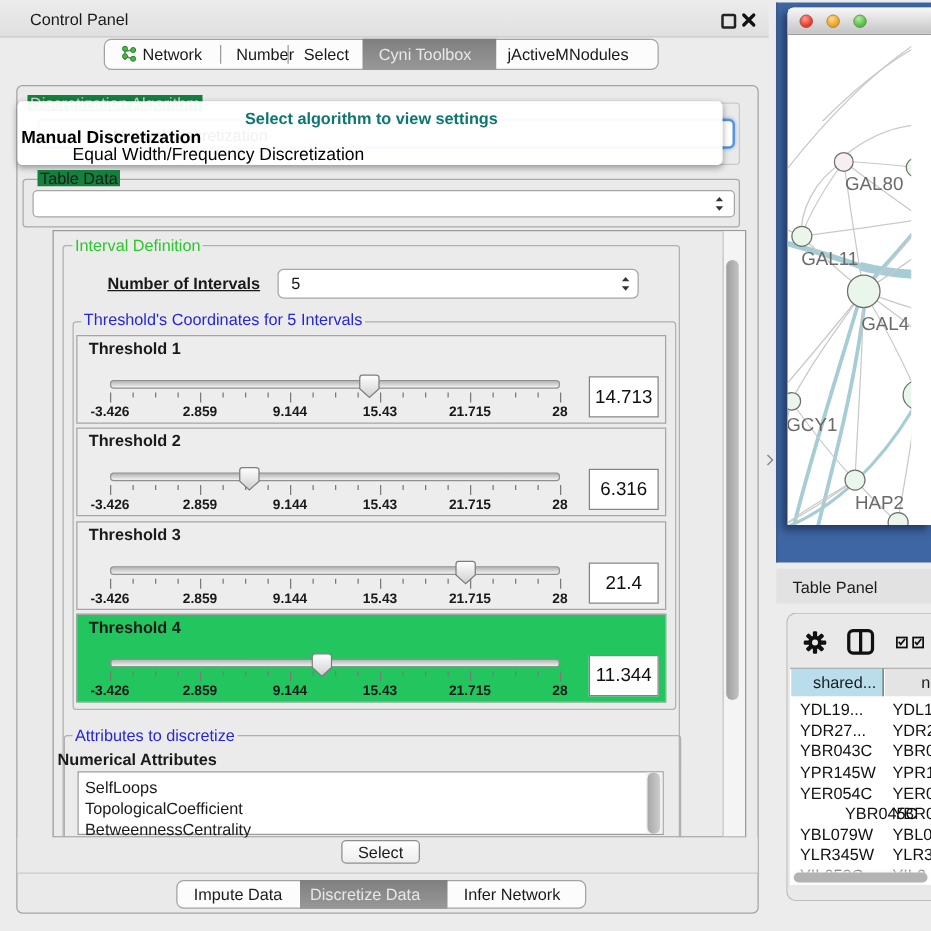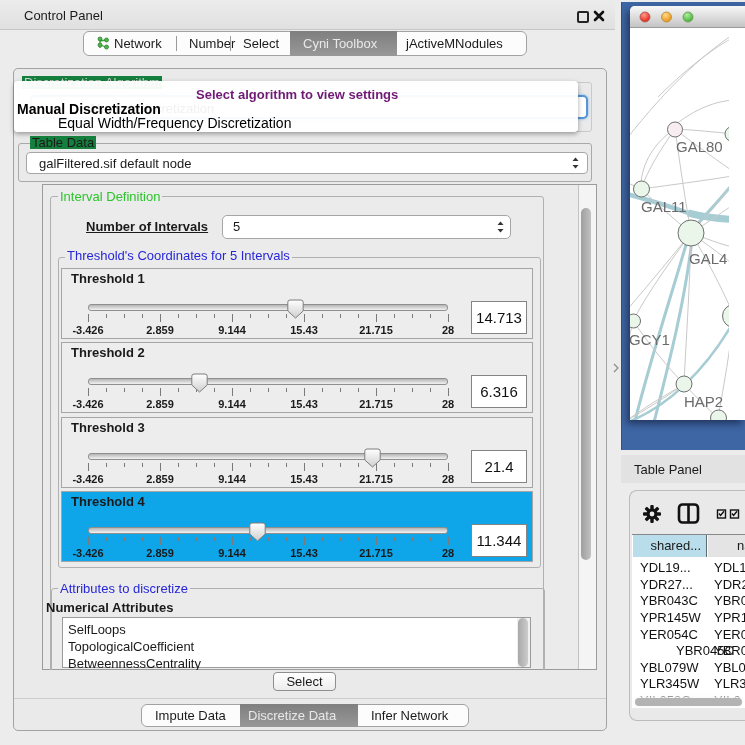--- a/index.html
+++ b/index.html
@@ -40,29 +40,28 @@
   <div class="abs" style="left:406px;top:36px;font-size:13px;color:#1a1a1a;">jActiveMNodules</div>
 
   <div class="abs" style="left:13px;top:68px;width:594px;height:663px;background:#eaeaea;border:1px solid #a3a3a3;border-radius:5px;box-sizing:border-box;"></div>
 
   <div class="gbox" style="left:18px;top:82px;width:572px;height:48px;border-color:#c9c9c9;"></div>
   <div class="gtitle" style="left:22px;top:76px;color:#d2d4d2;">Discretization Algorithm</div>
 
   <div class="abs" style="left:30px;top:95px;width:558px;height:24px;background:#fff;border:2px solid #5795d4;border-radius:5px;box-sizing:border-box;box-shadow:0 0 3px #7db4e8;"></div>
 
   <div class="abs" style="left:14px;top:81px;width:564px;height:51px;background:rgba(255,255,255,0.96);border-radius:4px;box-shadow:0 2px 5px rgba(0,0,0,0.35);"></div>
-  <div class="abs" style="left:196px;top:87px;font-size:13px;font-weight:bold;color:#701a75;">Select algorithm to view settings</div>
+  <div class="abs" style="left:196px;top:87px;font-size:13px;font-weight:bold;color:#0f766e;">Select algorithm to view settings</div>
   <div class="abs" style="left:90px;top:101px;font-size:13px;color:#f0f1f0;">Manual Discretization</div>
   <div class="abs" style="left:17px;top:101px;font-size:14px;font-weight:bold;color:#000;">Manual Discretization</div>
   <div class="abs" style="left:15px;top:115px;font-size:14px;color:#000;padding-left:43px;">Equal Width/Frequency Discretization</div>
 
   <div class="gbox" style="left:18px;top:143px;width:572px;height:37px;"></div>
   <div class="gtitle" style="left:30px;top:136px;color:#1a1a1a;">Table Data</div>
   <div class="abs" style="left:26px;top:152px;width:562px;height:22px;background:#fff;border:1px solid #a6a6a6;border-radius:4px;box-sizing:border-box;"></div>
-  <div class="abs" style="left:39px;top:156px;font-size:13px;color:#1a1a1a;">galFiltered.sif default node</div>
   <svg class="abs" style="left:571px;top:156px;" width="9" height="14" viewBox="0 0 9 14">
     <path d="M1.5 5 L4.5 1.5 L7.5 5 Z" fill="#333"></path>
     <path d="M1.5 9 L4.5 12.5 L7.5 9 Z" fill="#333"></path>
   </svg>
 
   <div class="abs" style="left:42px;top:184px;width:555px;height:486px;background:#ebebeb;border:1px solid #9b9b9b;box-sizing:border-box;"></div>
 
   <div class="abs" style="left:578px;top:185px;width:18px;height:484px;background:#f4f4f4;border-left:1px solid #c2c2c2;box-sizing:border-box;"></div>
   <div class="abs" style="left:581px;top:208px;width:10px;height:352px;background:linear-gradient(90deg,#9f9f9f,#c2c2c2);border-radius:5px;"></div>
 
@@ -197,21 +196,21 @@
           <path d="M3 1 h11 a2.2 2.2 0 0 1 2.2 2.2 v8.8 L8.5 19 L0.8 12 V3.2 a2.2 2.2 0 0 1 2.2-2.2 Z" fill="url(#thg3)" stroke="#7d7d7d" stroke-width="1"></path>
           <defs>
             <linearGradient id="thg3" x1="0" y1="0" x2="0" y2="1">
               <stop offset="0" stop-color="#ffffff"></stop>
               <stop offset="1" stop-color="#cfcfcf"></stop>
             </linearGradient>
           </defs>
         </svg>
         <div class="abs" style="left:409px;top:32px;width:56px;height:33px;background:#fff;border:1px solid #848484;box-sizing:border-box;text-align:center;font-size:15px;color:#111;line-height:31px;">21.4</div>
       </div>
-      <div class="abs" style="left:61px;top:491px;width:472px;height:71px;background:#0ea5e9;border:1px solid #a5a5a5;box-sizing:border-box;">
+      <div class="abs" style="left:61px;top:491px;width:472px;height:71px;background:#22c55e;border:1px solid #a5a5a5;box-sizing:border-box;">
         <div class="abs" style="left:9px;top:2px;font-size:13px;font-weight:bold;color:#1a1a1a;">Threshold 4</div>
         <div class="abs" style="left:26px;top:35px;width:360px;height:7px;background:linear-gradient(#b5b5b5,#f2f2f2);border:1px solid #8f8f8f;border-radius:3px;box-sizing:border-box;"></div>
         <div class="abs" style="left:26.0px;top:45px;width:1px;height:8px;background:#7a7a7a;"></div>
         <div class="abs" style="left:44.0px;top:45px;width:1px;height:4px;background:#7a7a7a;"></div>
         <div class="abs" style="left:62.0px;top:45px;width:1px;height:4px;background:#7a7a7a;"></div>
         <div class="abs" style="left:80.0px;top:45px;width:1px;height:4px;background:#7a7a7a;"></div>
         <div class="abs" style="left:98.0px;top:45px;width:1px;height:8px;background:#7a7a7a;"></div>
         <div class="abs" style="left:116.0px;top:45px;width:1px;height:4px;background:#7a7a7a;"></div>
         <div class="abs" style="left:134.0px;top:45px;width:1px;height:4px;background:#7a7a7a;"></div>
         <div class="abs" style="left:152.0px;top:45px;width:1px;height:4px;background:#7a7a7a;"></div>

